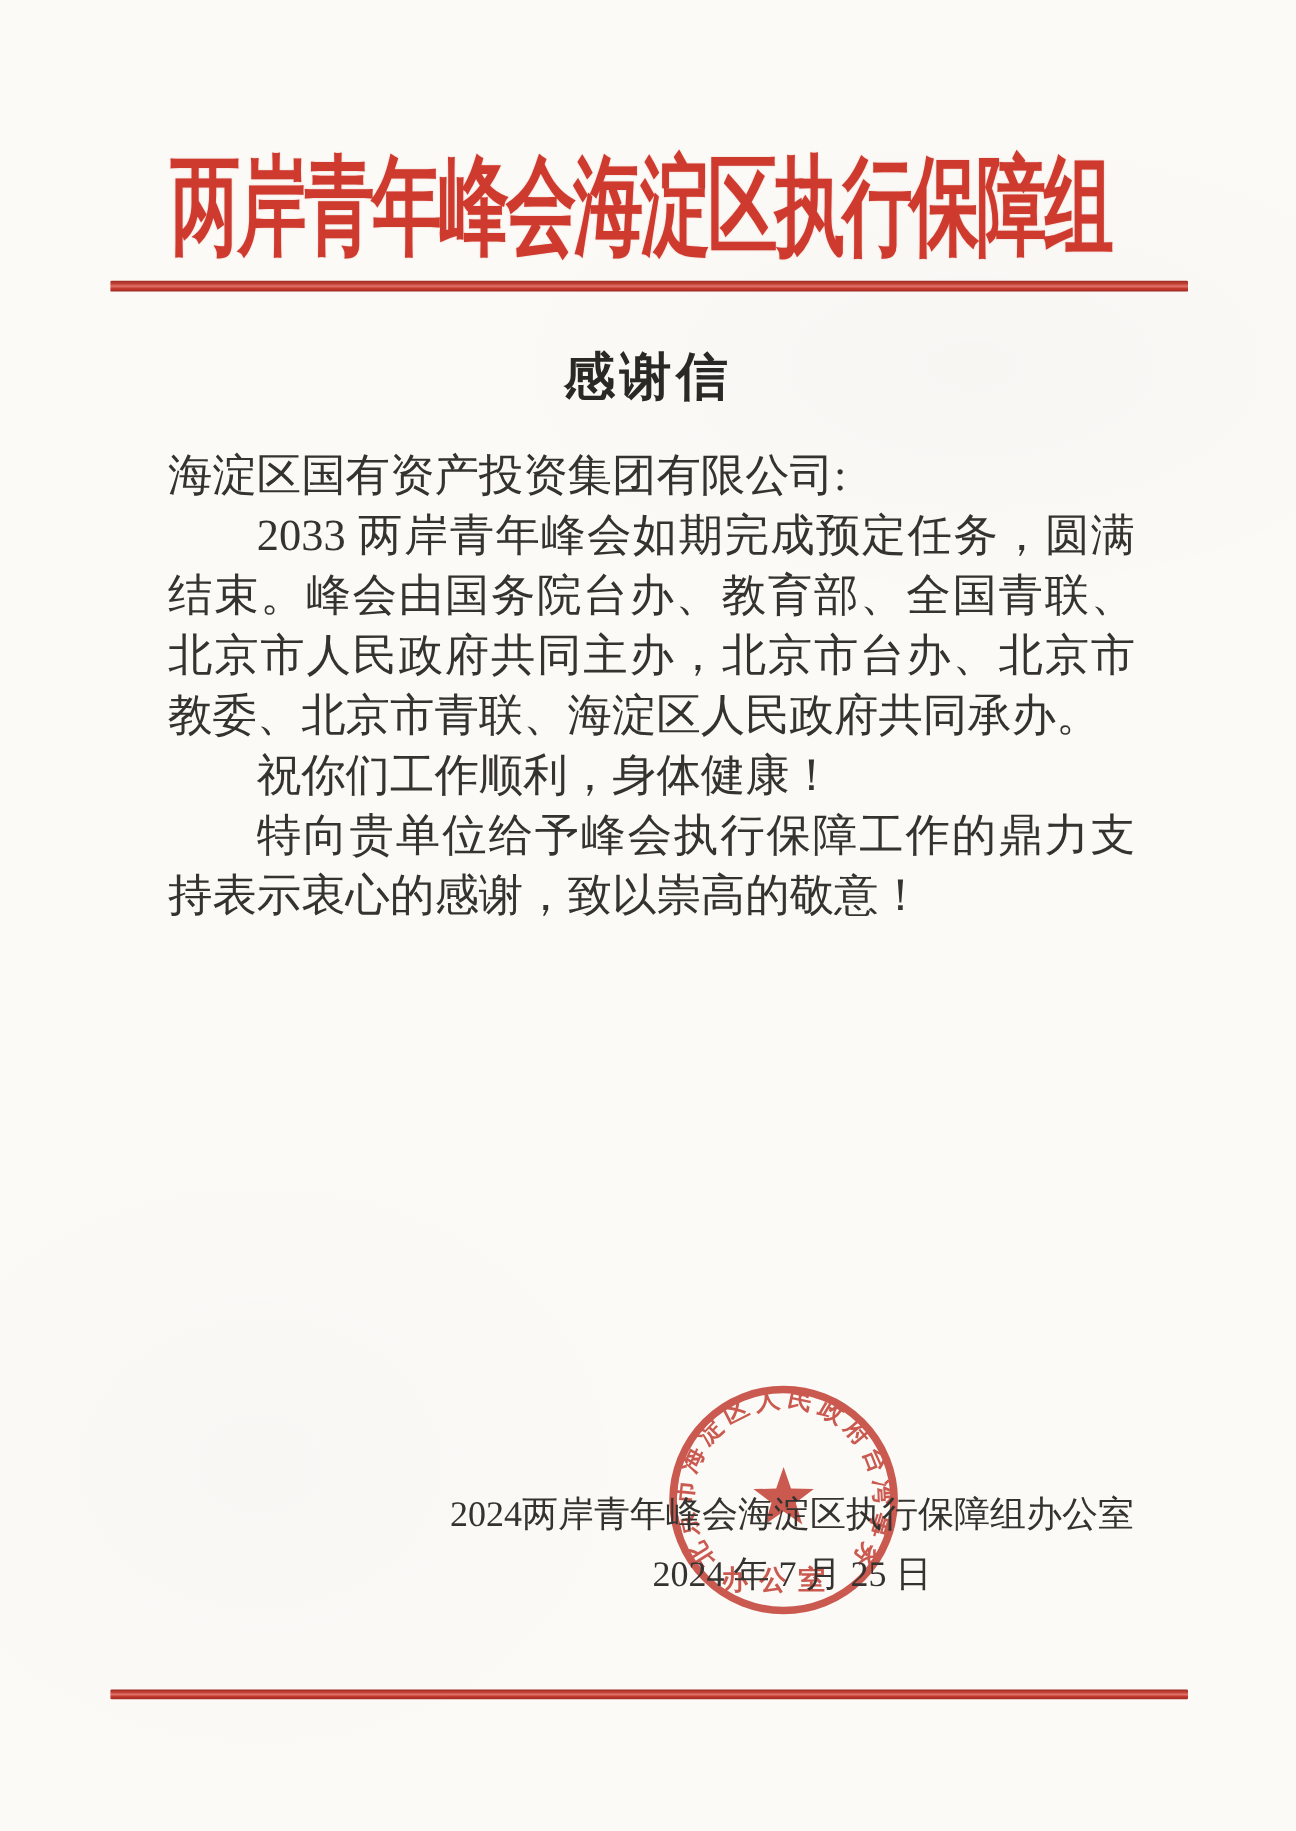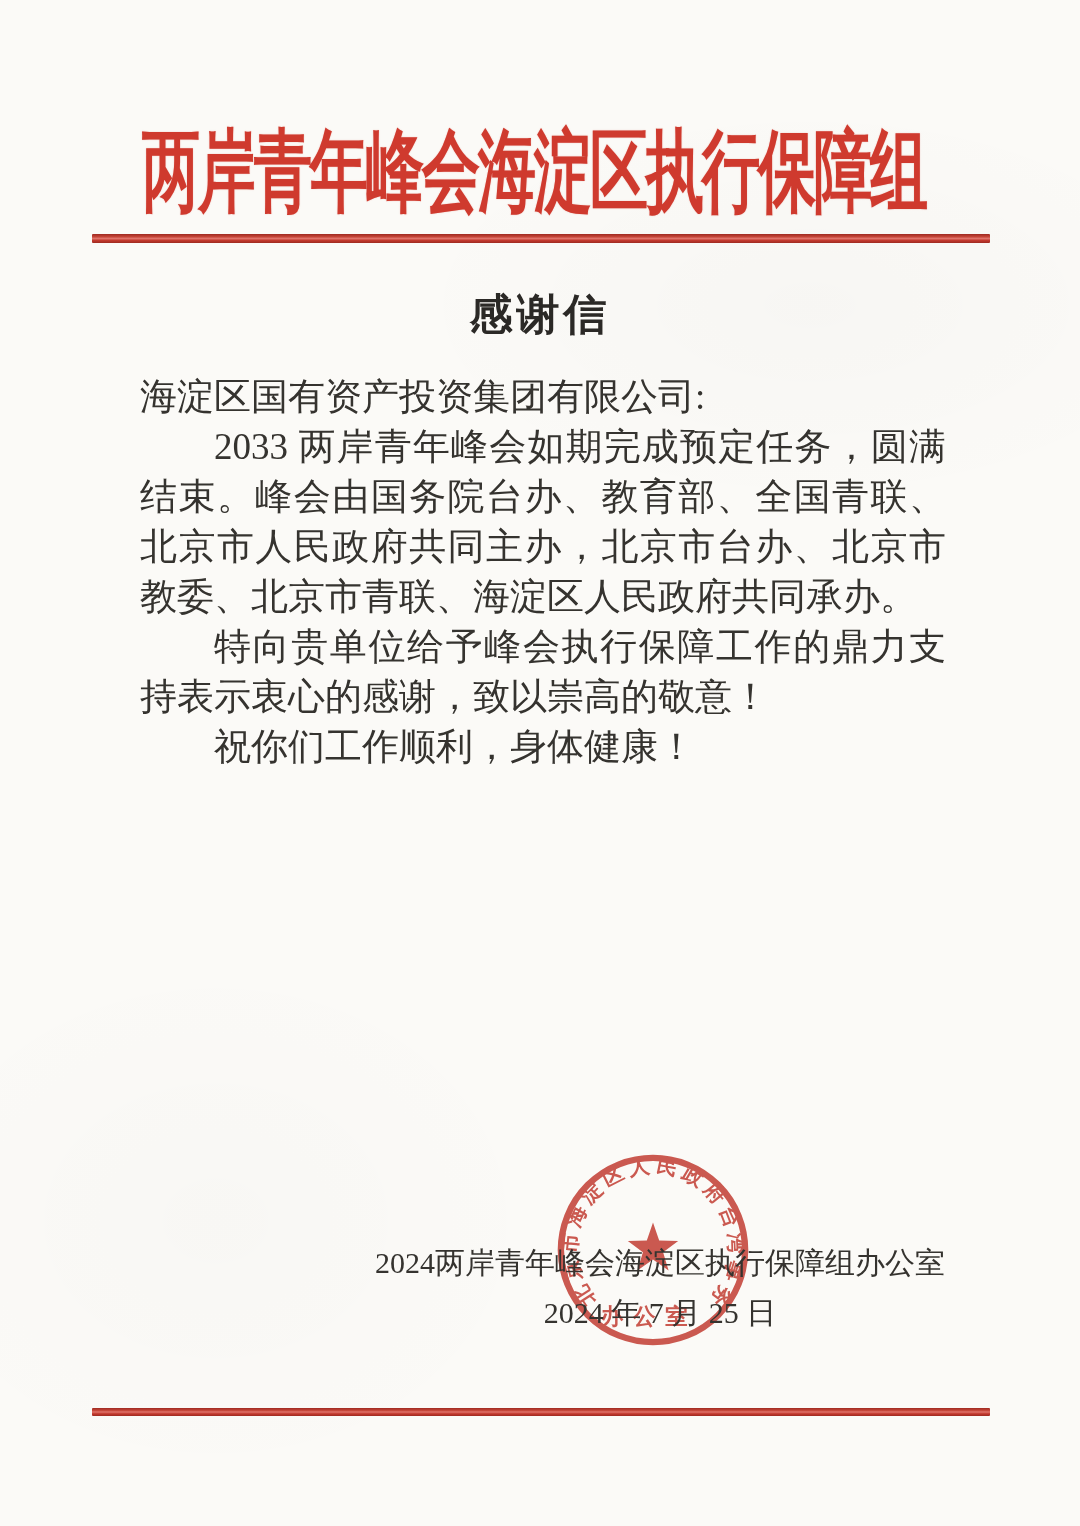--- a/index.html
+++ b/index.html
@@ -82,22 +82,22 @@
     <span class="org-title">两岸青年峰会海淀区执行保障组</span>
   </div>
   <div class="rule rule-top"></div>
 
   <h1 class="letter-title">感谢信</h1>
 
   <div class="body">
     <p class="salutation">海淀区国有资产投资集团有限公司:</p>
     <div>
         <p class="para">2033 两岸青年峰会如期完成预定任务，圆满结束。峰会由国务院台办、教育部、全国青联、北京市人民政府共同主办，北京市台办、北京市教委、北京市青联、海淀区人民政府共同承办。</p>
+        <p class="para">祝你们工作顺利，身体健康！</p>
         <p class="para">特向贵单位给予峰会执行保障工作的鼎力支持表示衷心的感谢，致以崇高的敬意！</p>
-        <p class="para">祝你们工作顺利，身体健康！</p>
       </div>
   </div>
 
   <div class="seal">
     <svg viewBox="0 0 200 200">
       <defs>
         <path id="ringPath" d="M 44.85 154.15 A 78 78 0 1 1 155.15 154.15" fill="none"></path>
       </defs>
       <circle cx="100" cy="100" r="94" fill="none" stroke="var(--seal)" stroke-width="6.5"></circle>
       <polygon fill="var(--seal)" points="100,72 106.3,90.3 125.7,90.7 110.3,102.3 115.9,120.8 100,109.8 84.1,120.8 89.7,102.3 74.3,90.7 93.7,90.3"></polygon>

